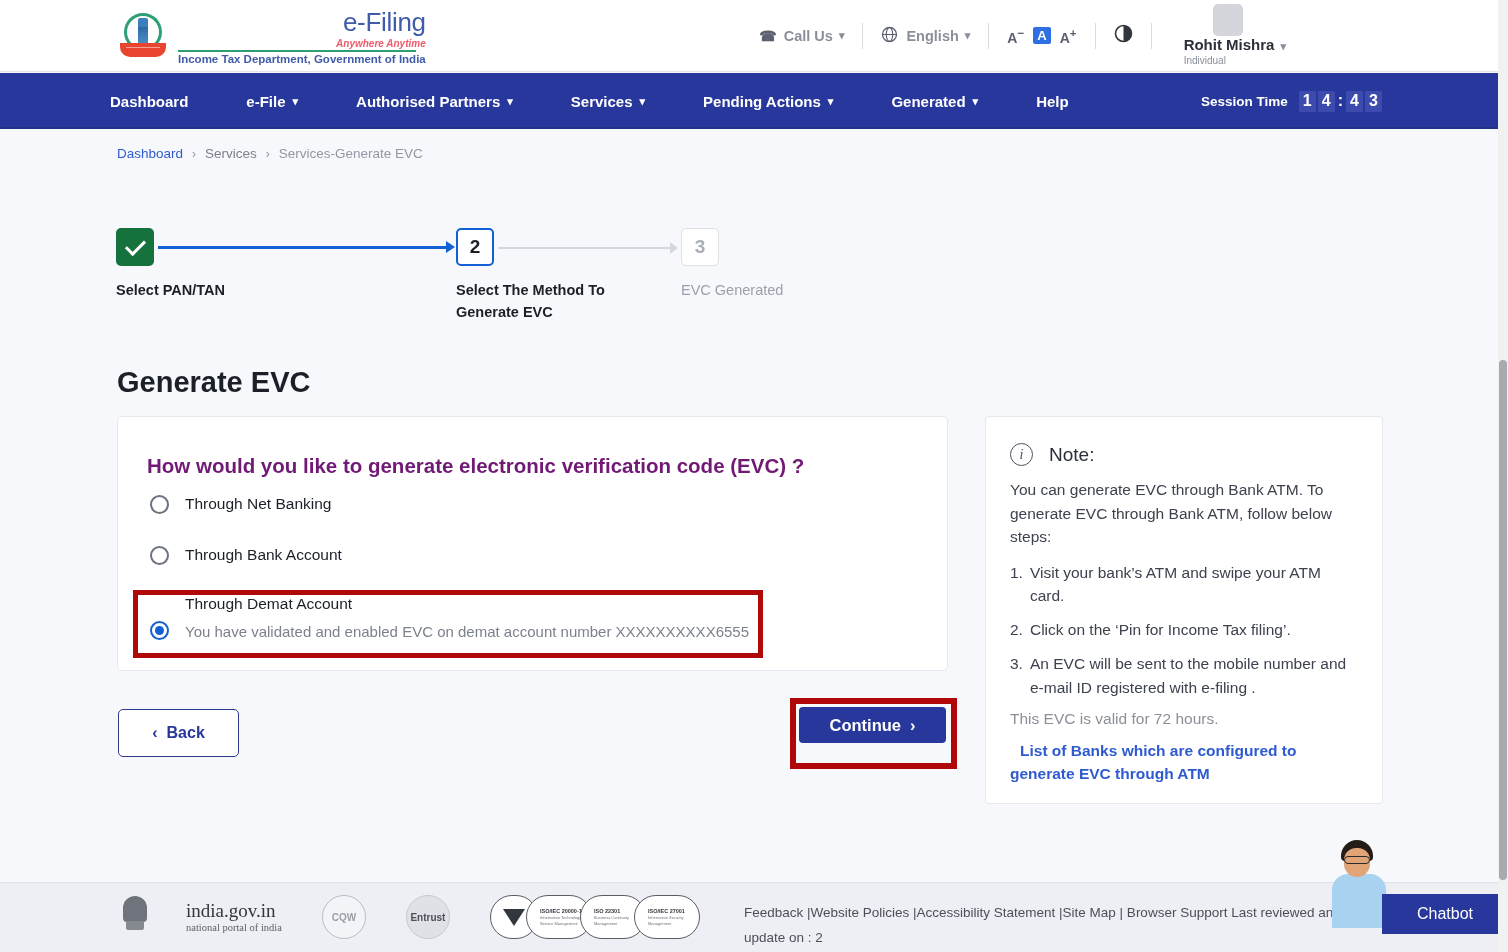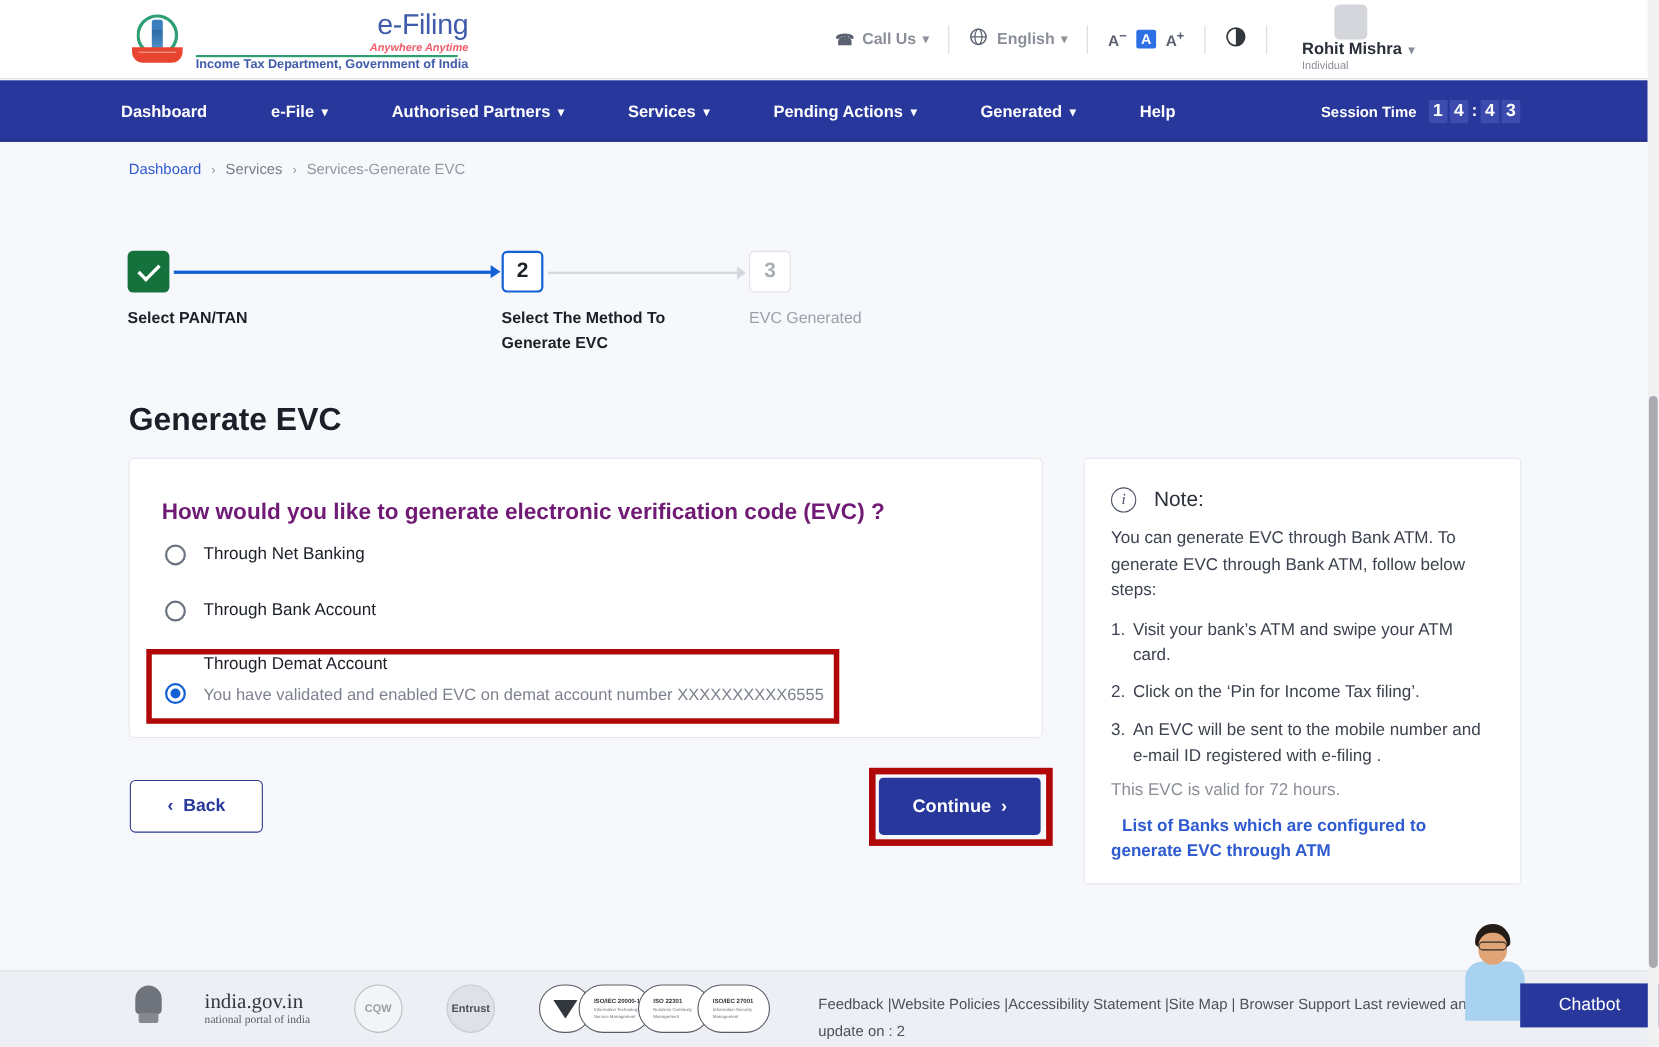--- a/index.html
+++ b/index.html
@@ -157,21 +157,21 @@
   }
 
   
   .btn-back {
     position: absolute; top: 709px; left: 118px; width: 121px; height: 48px;
     border: 1px solid #2d3a8c; border-radius: 5px; background: #fff;
     color: #27379b; font-size: 16px; font-weight: bold;
     display: flex; align-items: center; justify-content: center; gap: 9px;
   }
   .btn-continue {
-    position: absolute; top: 707px; left: 799px; width: 147px; height: 52px;
+    position: absolute; top: 707px; left: 799px; width: 147px; height: 36px;
     background: #27379b; border-radius: 4px; color: #fff;
     font-size: 16.5px; font-weight: bold;
     display: flex; align-items: center; justify-content: center; gap: 9px;
   }
   .redbox2 {
     position: absolute; top: 698px; left: 790px; width: 167px; height: 71px;
     border: 6px solid #b00709; pointer-events: none;
   }
 
   

